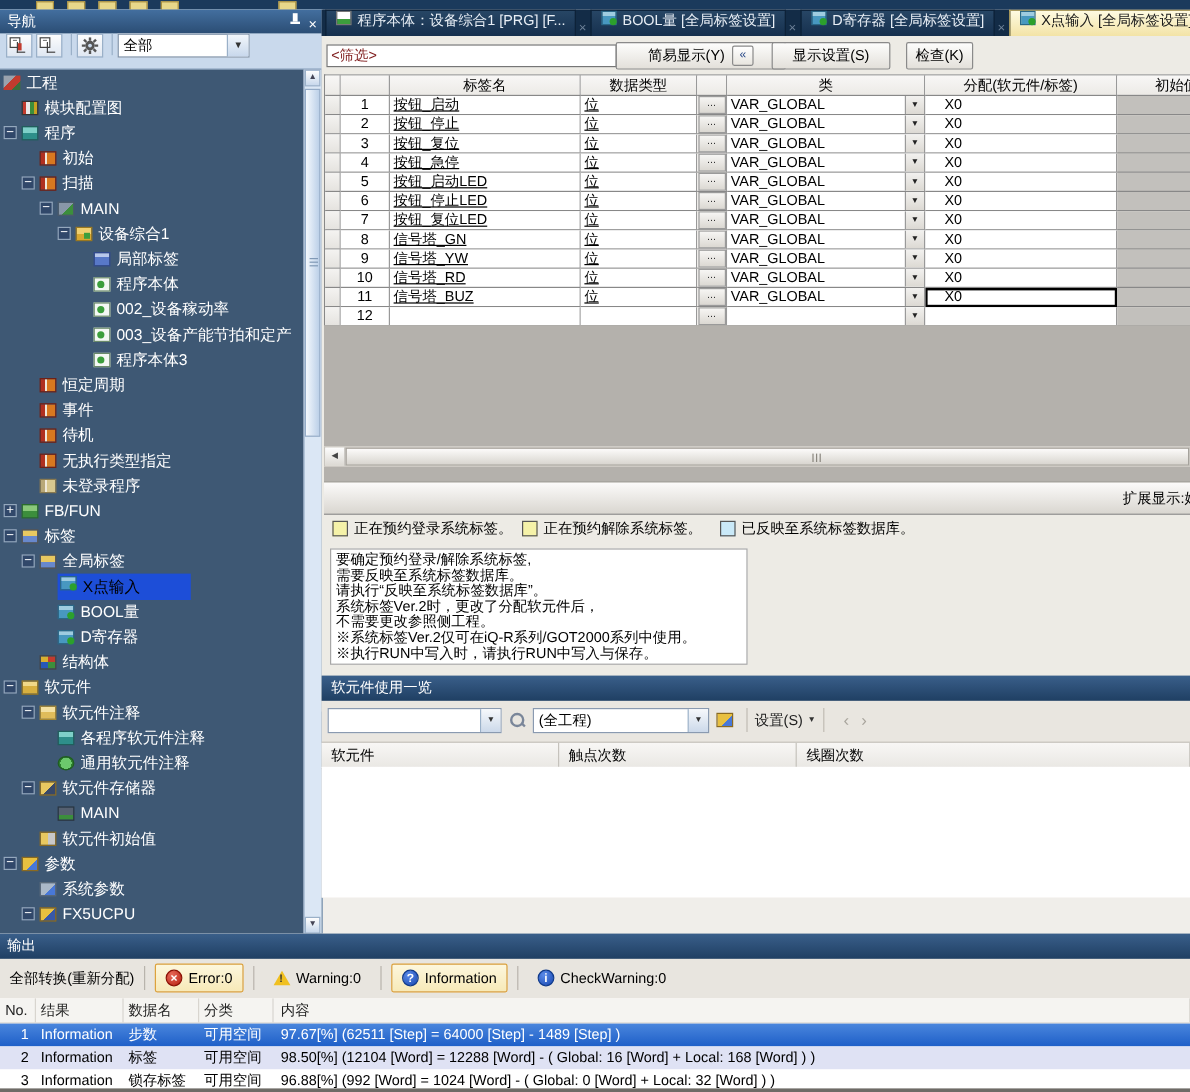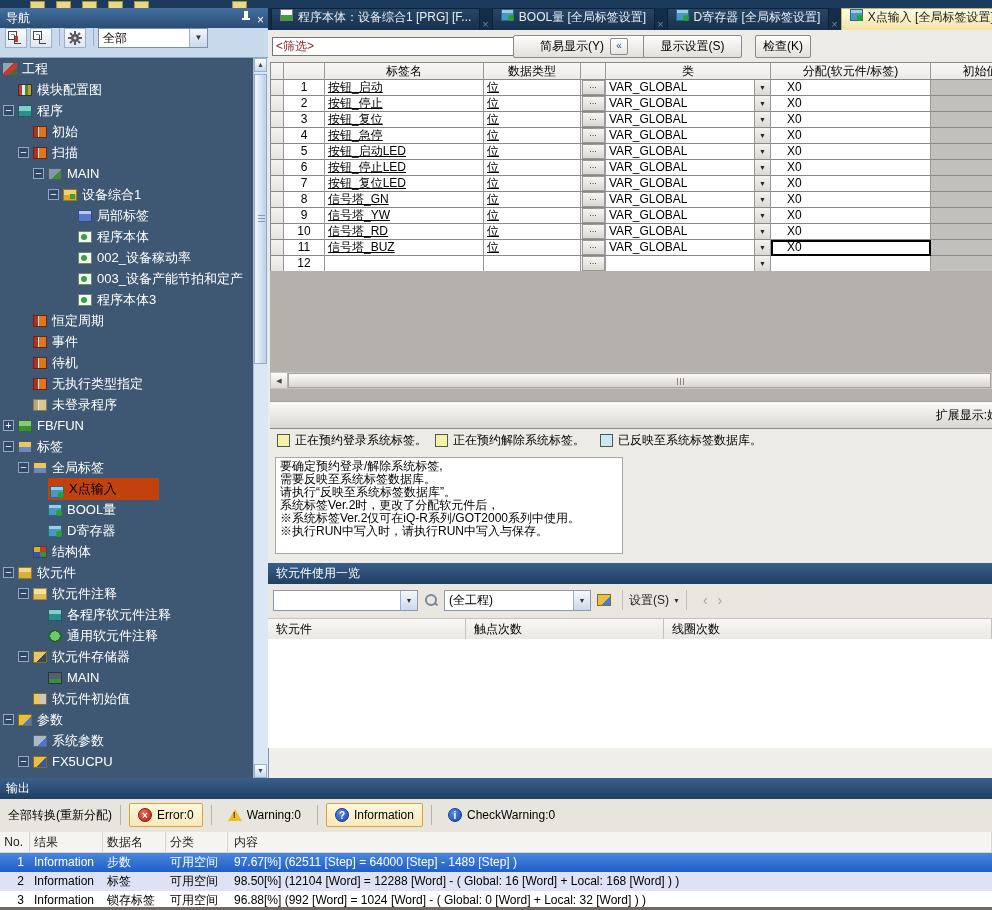--- a/index.html
+++ b/index.html
@@ -31,21 +31,21 @@
   #navtree{position:absolute;left:0;top:50px;width:268px;height:720px;background:#3e5874;overflow:hidden}
   .nrow{display:flex;align-items:center;height:21px;color:#fff;white-space:nowrap}
   .exp{width:11px;height:11px;flex:none;margin-right:4px;border:1px solid #94a8bd;background:#31486a;
        font-size:11px;line-height:9px;text-align:center;color:#fff;box-sizing:border-box}
   .noexp{border-color:transparent;background:transparent}
   .lv0 .exp{margin-left:3px}.lv1 .exp{margin-left:18px}.lv2 .exp{margin-left:33px}
   .lv3 .exp{margin-left:48px}.lv4 .exp{margin-left:63px}
   .lvr .ti{margin-left:3px}
   .ti{display:inline-block;width:14px;height:12px;margin-right:5px;flex:none;box-sizing:border-box}
   .nlabel{font-size:13px}
-  .selwrap{display:flex;align-items:flex-end;background:#c2410c;color:#000;padding:2px 42px 2px 2px}
+  .selwrap{display:flex;align-items:flex-start;background:#1d4ed8;color:#000;padding:2px 42px 2px 2px}
   .selwrap .nlabel{color:#000}
   
   .ic-proj{background:linear-gradient(135deg,#9aa2ad 40%,#c23b2e 40% 70%,#3c6e3c 70%)}
   .ic-module{background:linear-gradient(90deg,#c23b2e 25%,#e8e8e8 25% 50%,#3c8e3c 50% 75%,#c8a020 75%);border:1px solid #333}
   .ic-progfold{background:linear-gradient(180deg,#7ed0c8 45%,#2e8f8a 45%);border:1px solid #1f5f5c}
   .ic-exec{background:linear-gradient(90deg,#b03020 30%,#efe8da 30% 45%,#d87820 45%);border:1px solid #702015}
   .ic-unreg{background:linear-gradient(90deg,#b8a878 30%,#efe8d8 30% 45%,#d8c890 45%);border:1px solid #8a7a50}
   .ic-mainprog{background:linear-gradient(135deg,#8897a8 55%,#3c8e3c 55%);border:1px solid #4a5a6a}
   .ic-datafold{background:linear-gradient(180deg,#f0d070 50%,#d8a830 50%);border:1px solid #9a7820;position:relative}
   .ic-datafold::after{content:"";position:absolute;right:1px;bottom:1px;width:5px;height:5px;background:#3c9e3c}
@@ -635,20 +635,21 @@
         <span class="lgsq lg-blue"></span>
         <span>已反映至系统标签数据库。</span>
       </span>
   </div>
 
   <div id="notice">
     <div>要确定预约登录/解除系统标签,</div>
     <div>需要反映至系统标签数据库。</div>
     <div>请执行“反映至系统标签数据库”。</div>
     <div>系统标签Ver.2时，更改了分配软元件后，</div>
+    <div>不需要更改参照侧工程。</div>
     <div>※系统标签Ver.2仅可在iQ-R系列/GOT2000系列中使用。</div>
     <div>※执行RUN中写入时，请执行RUN中写入与保存。</div>
   </div>
 </div>
 
 <div id="devusage" class="abs">
   <div id="dutitle">软元件使用一览</div>
   <div id="dutoolbar">
     <span class="ducombo" style="width:145px">
       <span></span>

